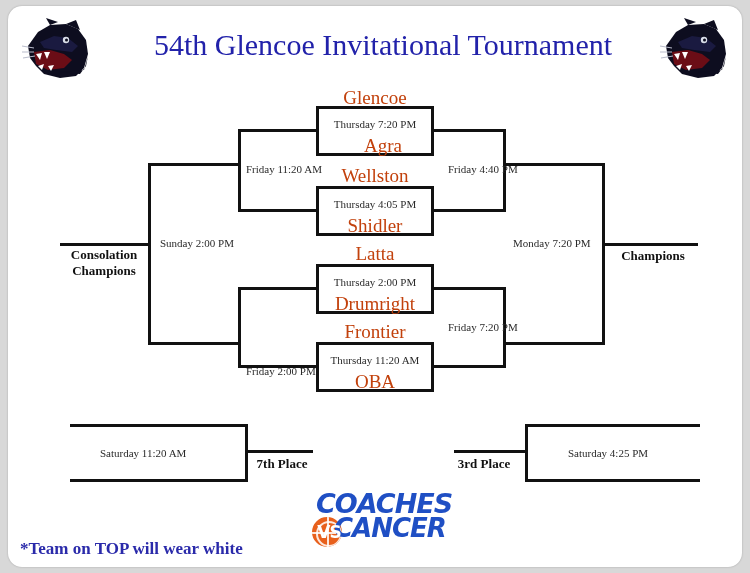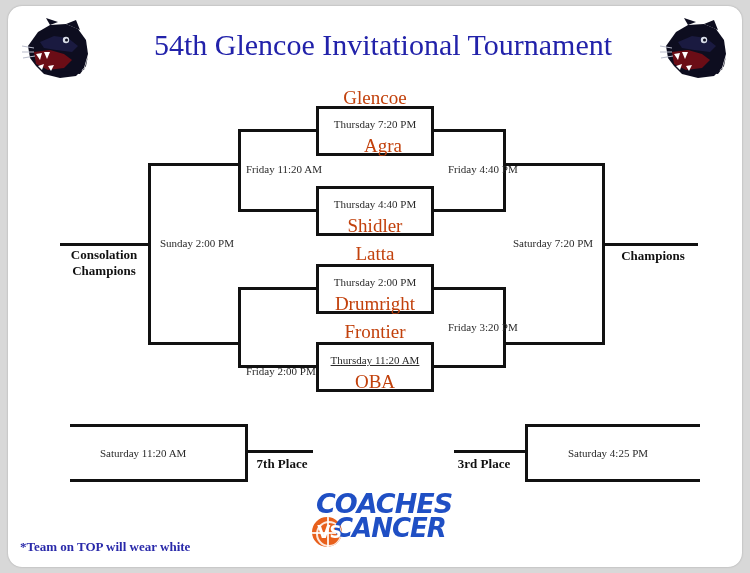--- a/index.html
+++ b/index.html
@@ -94,21 +94,21 @@
     white-space: nowrap;
     text-align: center;
   }
   .endlabel.two-line { line-height: 1.25; }
 
   
   .footnote {
     position: absolute;
     left: 12px;
     top: 533px;
-    font-size: 13px;
+    font-size: 17px;
     font-weight: bold;
     color: #2a2aaa;
     white-space: nowrap;
   }
   .cvc {
     position: absolute;
     left: 294px;
     top: 482px;
     width: 190px;
     height: 62px;
@@ -210,52 +210,53 @@
       <path d="M2 30 L14 32 M2 36 L14 36 M3 42 L15 40" stroke="#b9bccb" stroke-width="1"></path>
       <path d="M40 56 L60 58 L66 50 L68 40 L64 54 Z" fill="#0d0d1f"></path>
     </svg>
 
     <div class="team" style="left:308px; top:82px; width:118px;">Glencoe</div>
     <div class="gamebox" style="left:308px; top:100px; width:118px; height:50px;">
       <div class="gametime" style="top:9px;">Thursday 7:20 PM</div>
     </div>
     <div class="team" style="left:308px; top:130px; width:118px;margin-left:8px;">Agra</div>
 
+    <div class="team" style="left:308px; top:160px; width:118px;">Wellston</div>
     <div class="gamebox" style="left:308px; top:180px; width:118px; height:50px;">
-      <div class="gametime" style="top:9px;">Thursday 4:40 PM</div>
+      <div class="gametime" style="top:9px;">Thursday 4:05 PM</div>
     </div>
     <div class="team" style="left:308px; top:210px; width:118px;">Shidler</div>
 
     <div class="team" style="left:308px; top:238px; width:118px;">Latta</div>
     <div class="gamebox" style="left:308px; top:258px; width:118px; height:50px;">
       <div class="gametime" style="top:9px;">Thursday 2:00 PM</div>
     </div>
     <div class="team" style="left:300px; top:288px; width:134px;">Drumright</div>
 
     <div class="team" style="left:308px; top:316px; width:118px;">Frontier</div>
     <div class="gamebox" style="left:308px; top:336px; width:118px; height:50px;">
-      <div class="gametime" style="top:9px;text-decoration:underline;">Thursday 11:20 AM</div>
+      <div class="gametime" style="top:9px;">Thursday 11:20 AM</div>
     </div>
     <div class="team" style="left:308px; top:366px; width:118px;">OBA</div>
 
     <div class="ln hl" style="left:426px; top:123px; width:72px;"></div>
     <div class="ln hl" style="left:426px; top:203px; width:72px;"></div>
     <div class="ln vl" style="left:495px; top:123px; height:83px;"></div>
     <div class="sidetime" style="left:440px; top:157px;">Friday 4:40 PM</div>
 
     <div class="ln hl" style="left:426px; top:281px; width:72px;"></div>
     <div class="ln hl" style="left:426px; top:359px; width:72px;"></div>
     <div class="ln vl" style="left:495px; top:281px; height:81px;"></div>
-    <div class="sidetime" style="left:440px; top:315px;">Friday 3:20 PM</div>
+    <div class="sidetime" style="left:440px; top:315px;">Friday 7:20 PM</div>
 
     <div class="ln hl" style="left:495px; top:157px; width:102px;"></div>
     <div class="ln hl" style="left:495px; top:336px; width:102px;"></div>
     <div class="ln vl" style="left:594px; top:157px; height:182px;"></div>
     <div class="ln hl" style="left:594px; top:237px; width:96px;"></div>
-    <div class="sidetime" style="left:505px; top:231px;">Saturday 7:20 PM</div>
+    <div class="sidetime" style="left:505px; top:231px;">Monday 7:20 PM</div>
     <div class="endlabel" style="left:600px; top:242px; width:90px;">Champions</div>
 
     <div class="ln hl" style="left:230px; top:123px; width:80px;"></div>
     <div class="ln hl" style="left:230px; top:203px; width:80px;"></div>
     <div class="ln vl" style="left:230px; top:123px; height:83px;"></div>
     <div class="sidetime" style="left:238px; top:157px;">Friday 11:20 AM</div>
 
     <div class="ln hl" style="left:230px; top:281px; width:80px;"></div>
     <div class="ln hl" style="left:230px; top:359px; width:80px;"></div>
     <div class="ln vl" style="left:230px; top:281px; height:81px;"></div>

